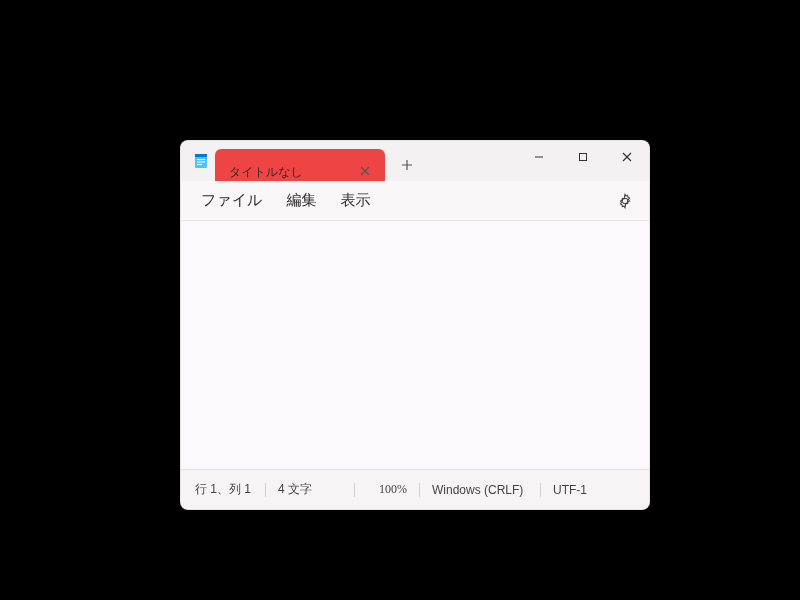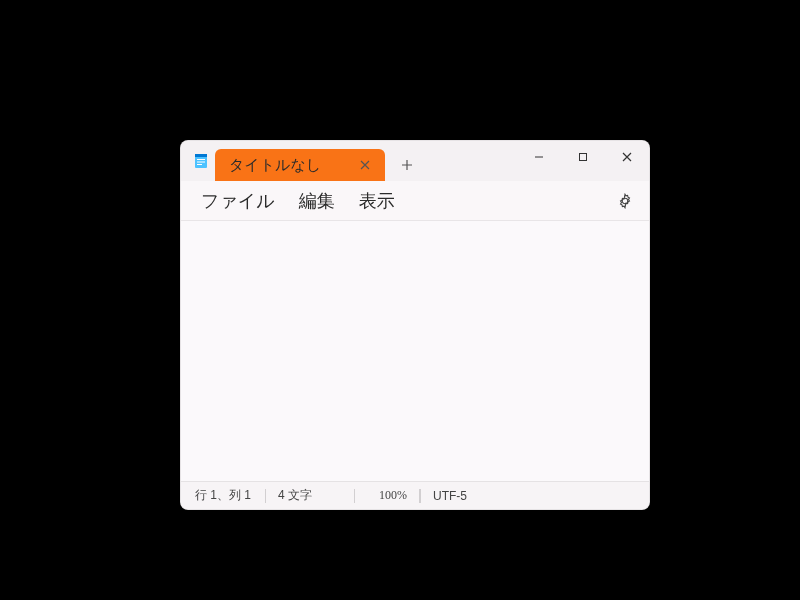--- a/index.html
+++ b/index.html
@@ -50,27 +50,27 @@
       justify-content: center;
       margin-left: 4px;
       margin-right: 4px;
     }
     .app-icon svg {
       width: 16px;
       height: 16px;
     }
     .tab {
       height: 32px;
-      background: #f97316;
+      background: #ef4444;
       border-top-left-radius: 6px;
       border-top-right-radius: 6px;
       display: flex;
-      align-items: center;
+      align-items: flex-end;
       padding: 0 10px 0 14px;
-      font-size: 15px;
+      font-size: 12px;
       color: #2b2b2b;
       min-width: 170px;
       margin-top: 8px;
       position: relative;
     }
     .tab-title {
       flex: 1;
     }
     .tab-close {
       width: 20px;
@@ -113,21 +113,21 @@
     .menubar {
       height: 40px;
       background: #faf7f9;
       display: flex;
       align-items: center;
       padding: 0 8px;
       border-bottom: 1px solid rgba(0,0,0,0.07);
     }
     .menu-item {
       padding: 6px 12px;
-      font-size: 18px;
+      font-size: 15px;
       color: #2b2b2b;
       border-radius: 4px;
       cursor: pointer;
     }
     .menu-spacer {
       flex: 1;
     }
     .settings-btn {
       width: 32px;
       height: 32px;
@@ -143,21 +143,21 @@
       background: #fbf9fb;
       padding: 6px 10px;
       font-size: 13px;
       color: #222;
       outline: none;
       border: none;
       resize: none;
       font-family: "Consolas", "MS Gothic", monospace;
     }
     .statusbar {
-      height: 28px;
+      height: 40px;
       background: #f7f4f6;
       border-top: 1px solid rgba(0,0,0,0.07);
       display: flex;
       align-items: center;
       font-size: 12px;
       color: #444;
       padding: 0 6px;
     }
     .status-cell {
       padding: 0 12px;
@@ -240,17 +240,18 @@
 
   <textarea class="editor" style=""></textarea>
 
   <div class="statusbar">
     <div class="status-cell pos">行 1、列 1</div>
     <div class="status-sep"></div>
     <div class="status-cell chars">4 文字</div>
     <div class="status-sep"></div>
     <div class="status-cell zoom">100%</div>
     <div class="status-sep"></div>
-    <div class="status-sep"></div>
-    <div class="status-cell enc">UTF-5</div>
+    <div class="status-cell eol">Windows (CRLF)</div>
+    <div class="status-sep"></div>
+    <div class="status-cell enc">UTF-1</div>
   </div>
 
 </div>
 
 </body></html>

